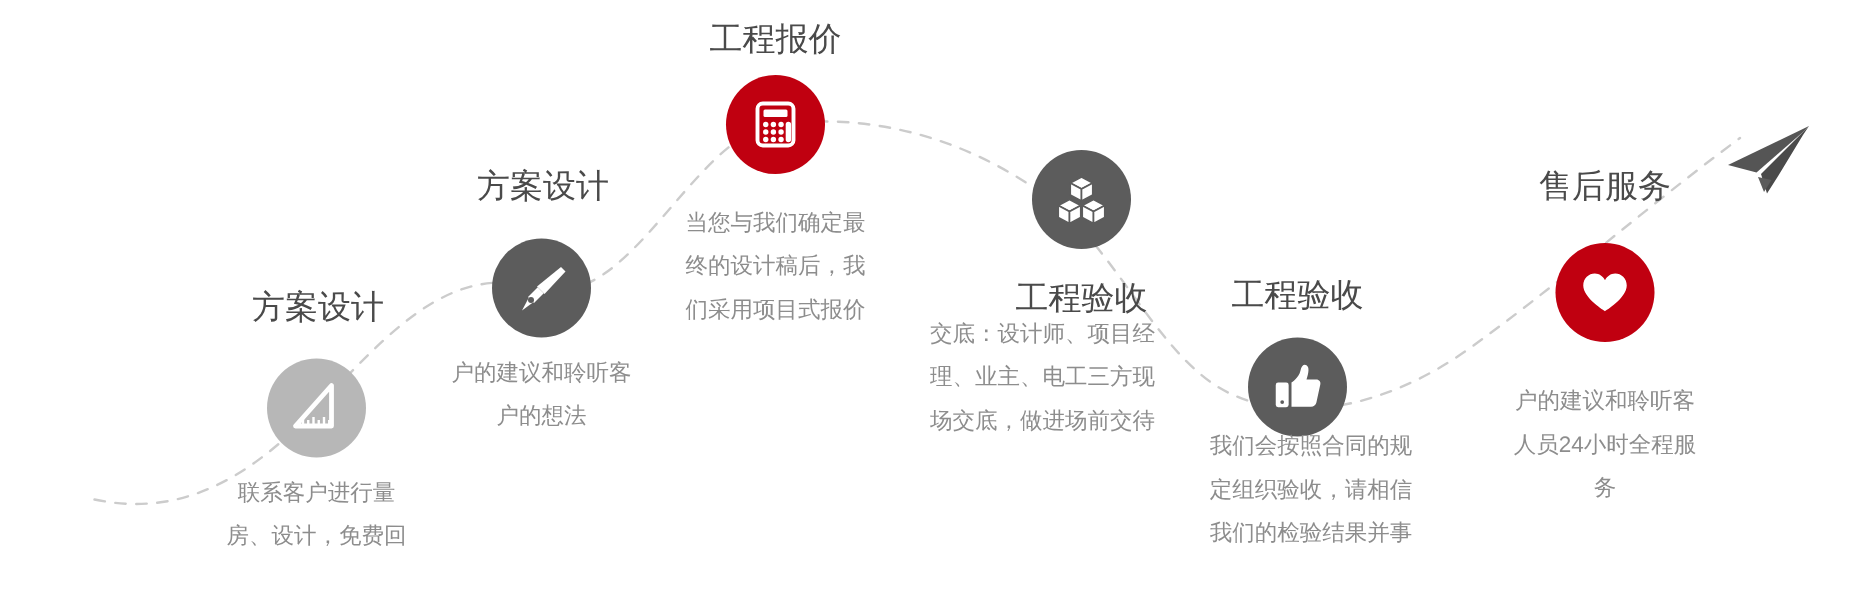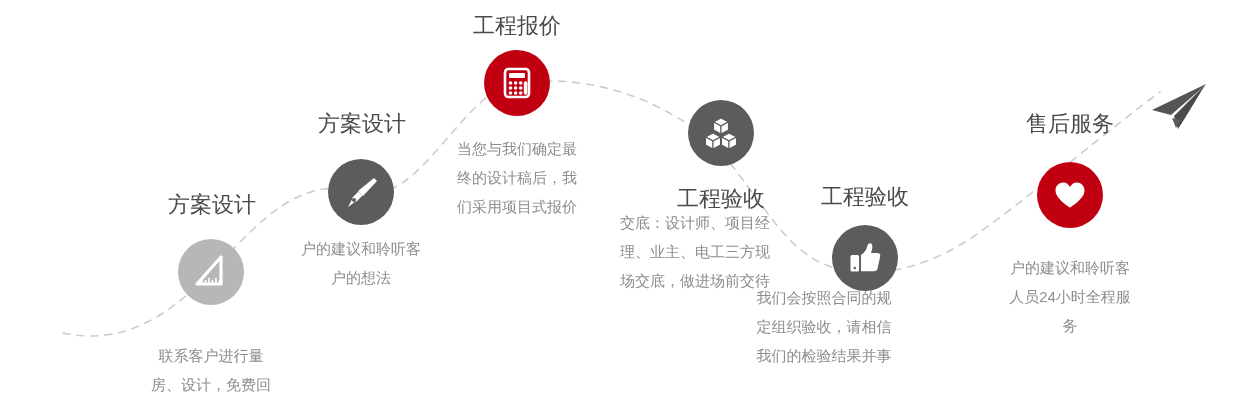--- a/index.html
+++ b/index.html
@@ -93,21 +93,21 @@
             <line x1="11" y1="31" x2="11" y2="26"></line>
             <line x1="14.5" y1="31" x2="14.5" y2="28"></line>
             <line x1="18" y1="31" x2="18" y2="26"></line>
             <line x1="21.5" y1="31" x2="21.5" y2="28"></line>
             <line x1="25" y1="31" x2="25" y2="26"></line>
             <line x1="28.5" y1="31" x2="28.5" y2="28"></line>
           </g>
         </svg>
       </span>
     </div>
-    <div class="step-desc" style="left:134px; top:314px;margin-top:27px;">
+    <div class="step-desc" style="left:134px; top:314px;">
       <div>联系客户进行量</div>
       <div>房、设计，免费回</div>
     </div>
   </div>
 
   <div class="step">
     <div class="step-title" style="left:252px; top:113px;">方案设计</div>
     <div class="circle" style="left:328px; top:159px; width:66px; height:66px; background:#5c5c5c;">
       <span>
         <svg width="40" height="40" viewBox="0 0 40 40">
@@ -186,21 +186,21 @@
         <svg width="40" height="40" viewBox="0 0 40 40">
           <path d="M16 17 C16 17 21 14 22 9 C22.6 5.5 24.5 4.5 26 5.5
                    C28 6.8 27.5 10.5 26 15 L32.5 15
                    C34.5 15 35.6 16.6 35.2 18.3 L32.6 30.4
                    C32.2 32.2 30.8 33.2 29 33.2 L16 33.2 Z" fill="#ffffff"></path>
           <rect x="5.5" y="17" width="8.6" height="16.5" rx="1.6" fill="#ffffff"></rect>
           <circle cx="9.8" cy="30" r="1.25" fill="#5c5c5c"></circle>
         </svg>
       </span>
     </div>
-    <div class="step-desc" style="left:734px; top:283px; width:180px;">
+    <div class="step-desc" style="left:784px; top:283px; width:180px;">
       <div>我们会按照合同的规</div>
       <div>定组织验收，请相信</div>
       <div>我们的检验结果并事</div>
     </div>
   </div>
 
   <div class="step">
     <div class="step-title" style="left:960px; top:113px;">售后服务</div>
     <div class="circle" style="left:1037px; top:162px; width:66px; height:66px; background:#C00010;">
       <span>

